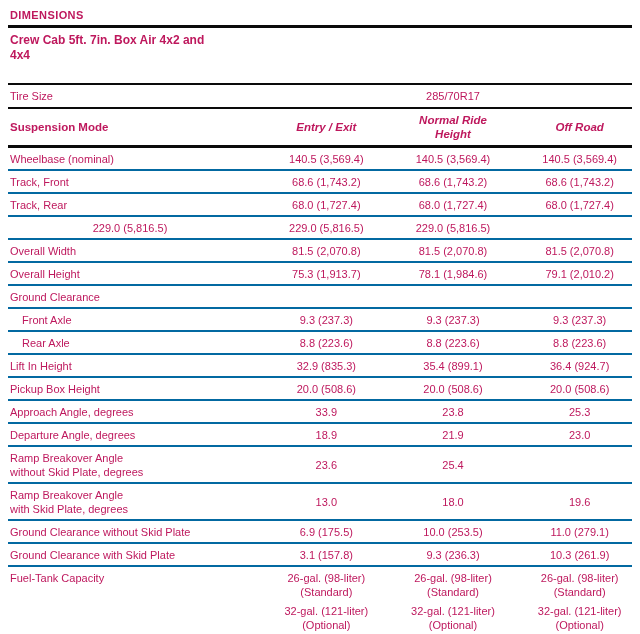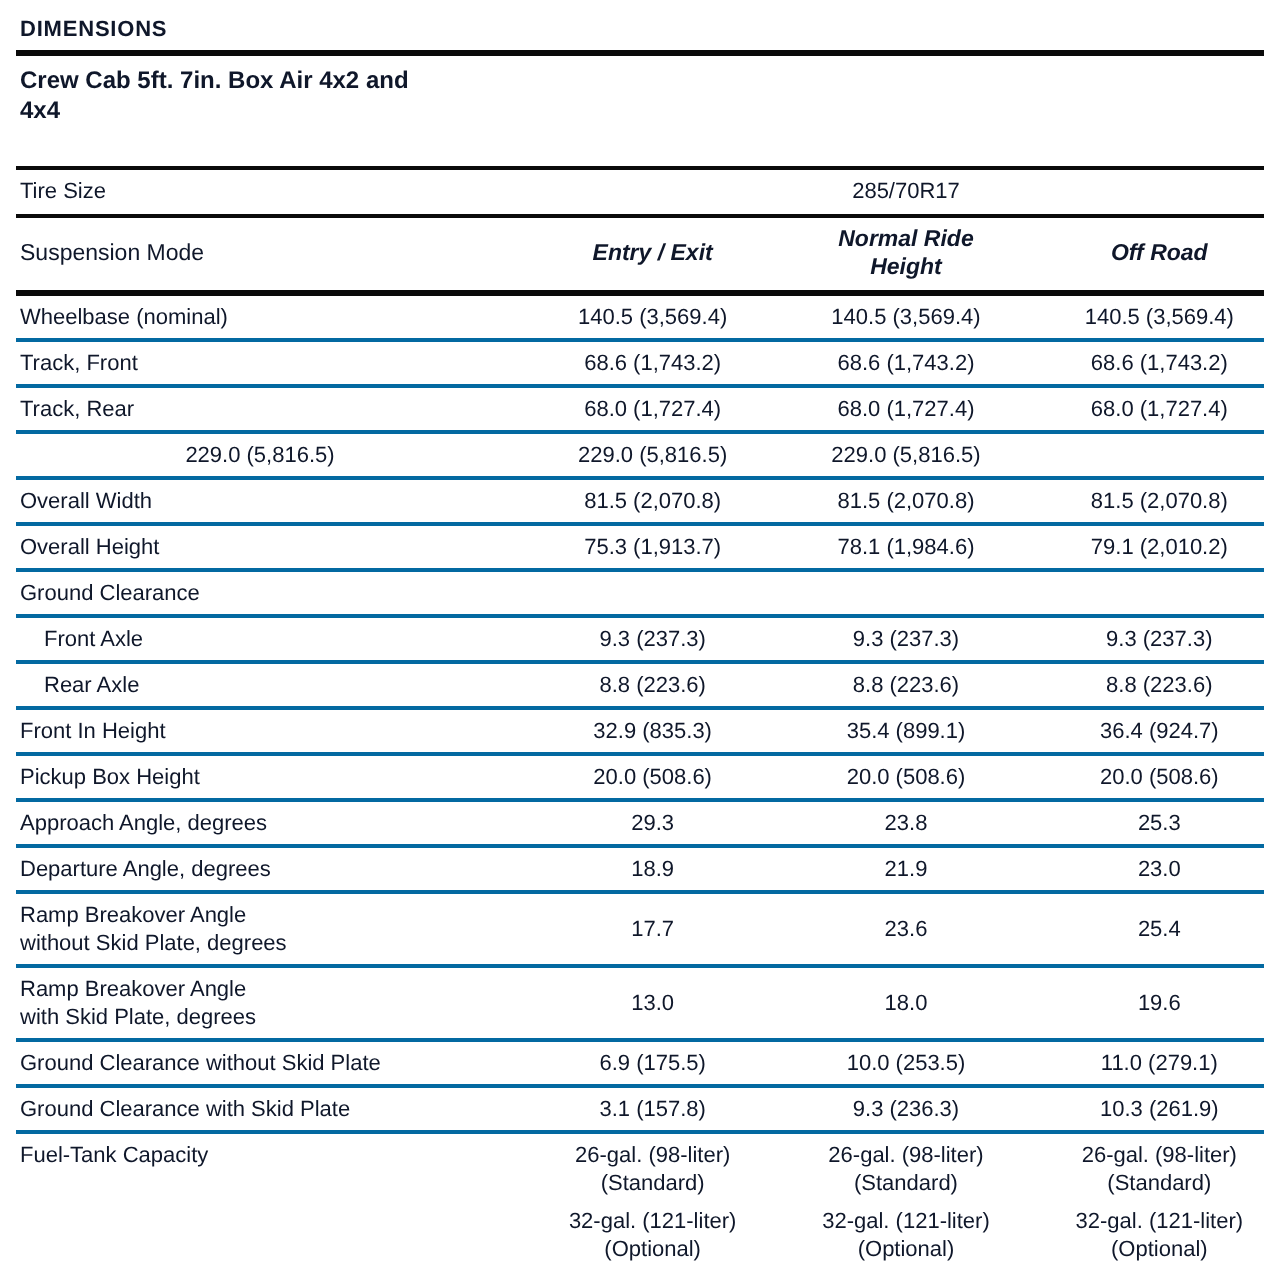--- a/index.html
+++ b/index.html
@@ -2,21 +2,21 @@
 <html><head>
 <meta charset="utf-8">
 <style>
   html, body { margin: 0; padding: 0; background: #ffffff; }
   .page {
     width: 640px;
     height: 634px;
     box-sizing: border-box;
     padding: 8px 8px 0 8px;
     background: #ffffff;
-    color: #0f172a;
+    color: #be185d;
     font-family: "Liberation Sans", "DejaVu Sans", sans-serif;
     overflow: hidden;
   }
 
   .section-title {
     font-size: 11px;
     font-weight: bold;
     letter-spacing: 0.4px;
     line-height: 14px;
     padding-left: 2px;
@@ -41,21 +41,21 @@
     gap: 22px;
   }
 
   .tire-row { padding: 4px 0; font-size: 11px; line-height: 14px; }
   .tire-row .label { padding-left: 2px; }
   .tire-row .value { text-align: center; }
 
   .header-row { padding: 4px 0; }
   .header-row .mode-col {
     font-size: 11.5px;
-    font-weight: normal;
+    font-weight: bold;
     padding-left: 2px;
     line-height: 14px;
   }
   .header-row .col-head {
     font-size: 11.5px;
     font-weight: bold;
     font-style: italic;
     text-align: center;
     line-height: 14px;
     white-space: pre-line;
@@ -154,47 +154,46 @@
         <div class="cell value">9.3 (237.3)</div>
         <div class="cell value">9.3 (237.3)</div>
       </div>
       <div class="grid-row row indent">
         <div class="cell label">Rear Axle</div>
         <div class="cell value">8.8 (223.6)</div>
         <div class="cell value">8.8 (223.6)</div>
         <div class="cell value">8.8 (223.6)</div>
       </div>
       <div class="grid-row row">
-        <div class="cell label">Front In Height</div>
+        <div class="cell label">Lift In Height</div>
         <div class="cell value">32.9 (835.3)</div>
         <div class="cell value">35.4 (899.1)</div>
         <div class="cell value">36.4 (924.7)</div>
       </div>
       <div class="grid-row row">
         <div class="cell label">Pickup Box Height</div>
         <div class="cell value">20.0 (508.6)</div>
         <div class="cell value">20.0 (508.6)</div>
         <div class="cell value">20.0 (508.6)</div>
       </div>
       <div class="grid-row row">
         <div class="cell label">Approach Angle, degrees</div>
-        <div class="cell value">29.3</div>
+        <div class="cell value">33.9</div>
         <div class="cell value">23.8</div>
         <div class="cell value">25.3</div>
       </div>
       <div class="grid-row row">
         <div class="cell label">Departure Angle, degrees</div>
         <div class="cell value">18.9</div>
         <div class="cell value">21.9</div>
         <div class="cell value">23.0</div>
       </div>
       <div class="grid-row row">
         <div class="cell label">Ramp Breakover Angle
 without Skid Plate, degrees</div>
-        <div class="cell value">17.7</div>
         <div class="cell value">23.6</div>
         <div class="cell value">25.4</div>
       </div>
       <div class="grid-row row">
         <div class="cell label">Ramp Breakover Angle
 with Skid Plate, degrees</div>
         <div class="cell value">13.0</div>
         <div class="cell value">18.0</div>
         <div class="cell value">19.6</div>
       </div>

